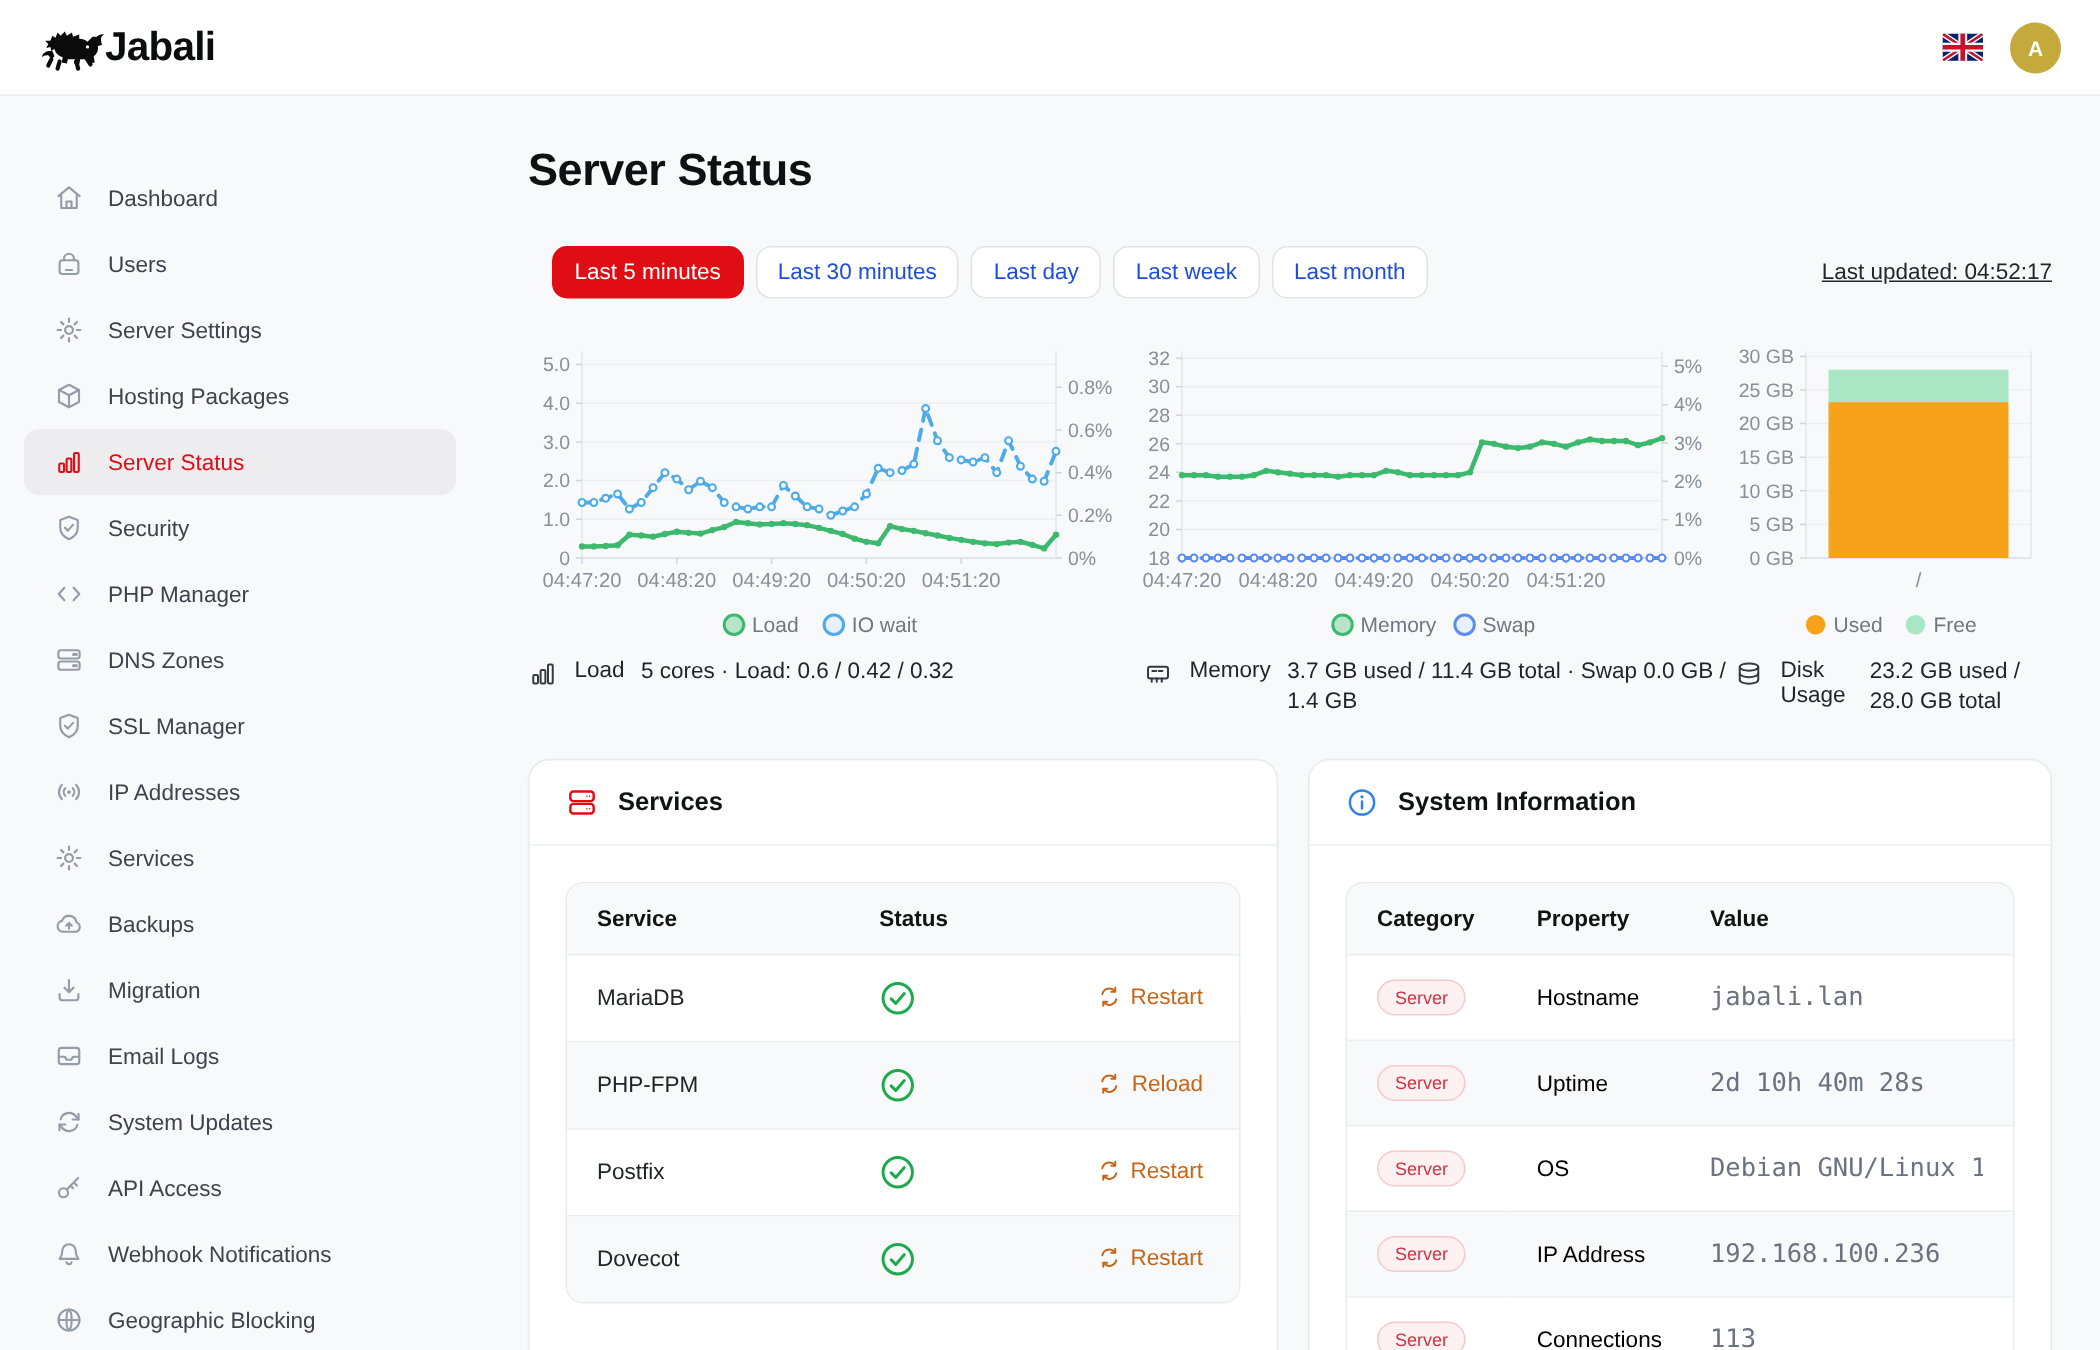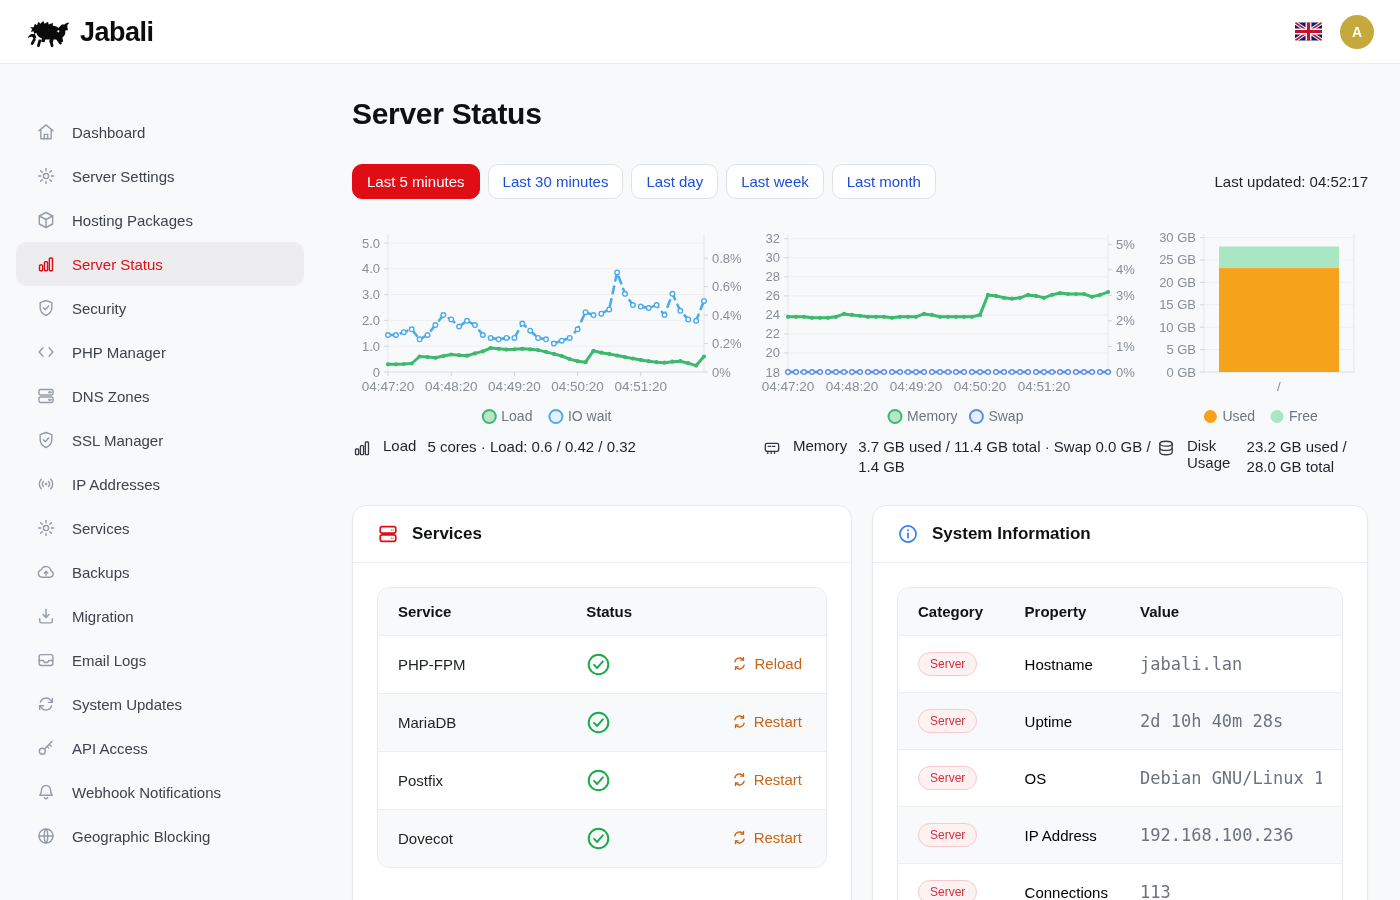--- a/index.html
+++ b/index.html
@@ -8,21 +8,21 @@
     font-family:"Liberation Sans","DejaVu Sans",sans-serif;
     background:#f8f9fa; color:#212529; position:relative;
   }
   
   .navbar {
     position:absolute; top:0; left:0; width:1400px; height:64px;
     background:#fff; border-bottom:1px solid #e9ebee;
     display:flex; align-items:center; justify-content:space-between;
     padding:0 26px; z-index:5;
   }
-  .brand { display:flex; align-items:flex-end; gap:10px; }
+  .brand { display:flex; align-items:center; }
   .brand svg { display:block; }
   .brand-name { font-size:27px; font-weight:800; color:#0b0c0e; letter-spacing:-0.5px; }
   .nav-right { display:flex; align-items:center; gap:18px; }
   .flag { width:27px; height:19px; border-radius:2px; display:block; }
   .avatar {
     width:34px; height:34px; border-radius:50%; background:var(--avatar,#c5a93c);
     color:#fff; font-weight:700; font-size:14px;
     display:flex; align-items:center; justify-content:center; cursor:pointer;
   }
   
@@ -36,28 +36,28 @@
     color:#3d434c; font-size:15px; text-decoration:none;
   }
   .side-item .side-icon { width:20px; height:20px; color:#949ca7; display:flex; }
   .side-item .side-icon svg { width:20px; height:20px; }
   .side-item.active { background:#ededf0; color:var(--accent); font-weight:500; }
   .side-item.active .side-icon { color:var(--accent); }
   
   .main { position:absolute; left:320px; top:64px; right:0; padding:33px 32px 0 32px; }
   .page-title { font-size:30px; font-weight:800; color:#0e1013; letter-spacing:-0.3px; }
   .filters-row { margin-top:33px; display:flex; align-items:center; justify-content:space-between; }
-  .filters { display:flex; gap:8px; }
+  .filters { display:flex; gap:8px;margin-left:16px; }
   .filter-btn {
     font-family:inherit; font-size:15px; color:#1d4ed8;
     background:#fff; border:1px solid #dfe3e7; border-radius:10px;
     padding:7px 14px; cursor:pointer; line-height:19px;
   }
   .filter-btn.active { background:var(--accent); border-color:var(--accent); color:#fff; }
-  .last-updated { font-size:15px; color:#23272c; }
+  .last-updated { font-size:15px; color:#23272c;text-decoration:underline; }
   .charts-row { margin-top:25px; display:flex; justify-content:space-between; align-items:flex-start; }
   .tick { font-size:13px; fill:#878f98; }
   .xlab { font-size:13.5px; fill:#878f98; }
   .legend-label { font-size:14px; fill:#6f7781; }
   
   .stats-row { margin-top:4px; display:flex; justify-content:space-between; }
   .stat { display:flex; gap:11px; align-items:flex-start; font-size:15px; color:#1f242b; }
   .stat-icon { width:20px; height:20px; color:#343a41; flex-shrink:0; margin-top:1px; }
   .stat-icon svg { width:20px; height:20px; }
   .stat-label { flex-shrink:1; }
@@ -142,20 +142,30 @@
   <nav id="sidebar-nav">
       <a class="side-item">
         <span class="side-icon">
           <svg viewBox="0 0 24 24" fill="none" stroke="currentColor" stroke-width="1.7" stroke-linecap="round" stroke-linejoin="round">
             <path d="M3.5 10.5 12 3.5l8.5 7"></path>
             <path d="M5.8 9.2V20h12.4V9.2"></path>
             <path d="M10 20v-5.2h4V20"></path>
           </svg>
         </span>
         <span class="side-label">Dashboard</span>
+      </a>
+      <a class="side-item">
+        <span class="side-icon">
+          <svg viewBox="0 0 24 24" fill="none" stroke="currentColor" stroke-width="1.7" stroke-linecap="round" stroke-linejoin="round">
+            <rect x="4.5" y="9" width="15" height="11" rx="2.2"></rect>
+            <path d="M8 9V7.8A4 4 0 0 1 16 7.8V9"></path>
+            <path d="M9.5 16.8h5"></path>
+          </svg>
+        </span>
+        <span class="side-label">Users</span>
       </a>
       <a class="side-item">
         <span class="side-icon">
           <svg viewBox="0 0 24 24" fill="none" stroke="currentColor" stroke-width="1.7" stroke-linecap="round" stroke-linejoin="round">
             <circle cx="12" cy="12" r="3.1"></circle>
             <path d="M12 2.9v2.7M12 18.4v2.7M2.9 12h2.7M18.4 12h2.7M5.6 5.6l1.9 1.9M16.5 16.5l1.9 1.9M18.4 5.6l-1.9 1.9M7.5 16.5l-1.9 1.9"></path>
           </svg>
         </span>
         <span class="side-label">Server Settings</span>
       </a>
@@ -677,49 +687,49 @@
               </colgroup>
             <thead>
               <tr>
                 <th>Service</th>
                 <th>Status</th>
                 <th></th>
               </tr>
             </thead>
             <tbody id="services-rows">
                 <tr>
+                  <td>MariaDB</td>
+                  <td><span class="status-ok"><svg viewBox="0 0 24 24" fill="none" stroke="currentColor" stroke-width="1.9" stroke-linecap="round" stroke-linejoin="round">
+                        <circle cx="12" cy="12" r="9.4"></circle>
+                        <path d="M7.8 12.4l2.9 2.9 5.5-6.3"></path>
+                      </svg></span></td>
+                  <td class="action-cell"><button class="action-link">
+                      <svg viewBox="0 0 24 24" fill="none" stroke="currentColor" stroke-width="2.1" stroke-linecap="round" stroke-linejoin="round">
+                        <path d="M4.6 9.3A7.6 7.6 0 0 1 18 6.2"></path>
+                        <path d="M18.4 2.3v4.3h-4.3"></path>
+                        <path d="M19.4 14.7A7.6 7.6 0 0 1 6 17.8"></path>
+                        <path d="M5.6 21.7v-4.3h4.3"></path>
+                      </svg>
+                      <span>Restart</span>
+                    </button></td>
+                </tr>
+                <tr>
                   <td>PHP-FPM</td>
                   <td><span class="status-ok"><svg viewBox="0 0 24 24" fill="none" stroke="currentColor" stroke-width="1.9" stroke-linecap="round" stroke-linejoin="round">
                         <circle cx="12" cy="12" r="9.4"></circle>
                         <path d="M7.8 12.4l2.9 2.9 5.5-6.3"></path>
                       </svg></span></td>
                   <td class="action-cell"><button class="action-link">
                       <svg viewBox="0 0 24 24" fill="none" stroke="currentColor" stroke-width="2.1" stroke-linecap="round" stroke-linejoin="round">
                         <path d="M4.6 9.3A7.6 7.6 0 0 1 18 6.2"></path>
                         <path d="M18.4 2.3v4.3h-4.3"></path>
                         <path d="M19.4 14.7A7.6 7.6 0 0 1 6 17.8"></path>
                         <path d="M5.6 21.7v-4.3h4.3"></path>
                       </svg>
                       <span>Reload</span>
-                    </button></td>
-                </tr>
-                <tr>
-                  <td>MariaDB</td>
-                  <td><span class="status-ok"><svg viewBox="0 0 24 24" fill="none" stroke="currentColor" stroke-width="1.9" stroke-linecap="round" stroke-linejoin="round">
-                        <circle cx="12" cy="12" r="9.4"></circle>
-                        <path d="M7.8 12.4l2.9 2.9 5.5-6.3"></path>
-                      </svg></span></td>
-                  <td class="action-cell"><button class="action-link">
-                      <svg viewBox="0 0 24 24" fill="none" stroke="currentColor" stroke-width="2.1" stroke-linecap="round" stroke-linejoin="round">
-                        <path d="M4.6 9.3A7.6 7.6 0 0 1 18 6.2"></path>
-                        <path d="M18.4 2.3v4.3h-4.3"></path>
-                        <path d="M19.4 14.7A7.6 7.6 0 0 1 6 17.8"></path>
-                        <path d="M5.6 21.7v-4.3h4.3"></path>
-                      </svg>
-                      <span>Restart</span>
                     </button></td>
                 </tr>
                 <tr>
                   <td>Postfix</td>
                   <td><span class="status-ok"><svg viewBox="0 0 24 24" fill="none" stroke="currentColor" stroke-width="1.9" stroke-linecap="round" stroke-linejoin="round">
                         <circle cx="12" cy="12" r="9.4"></circle>
                         <path d="M7.8 12.4l2.9 2.9 5.5-6.3"></path>
                       </svg></span></td>
                   <td class="action-cell"><button class="action-link">
                       <svg viewBox="0 0 24 24" fill="none" stroke="currentColor" stroke-width="2.1" stroke-linecap="round" stroke-linejoin="round">

